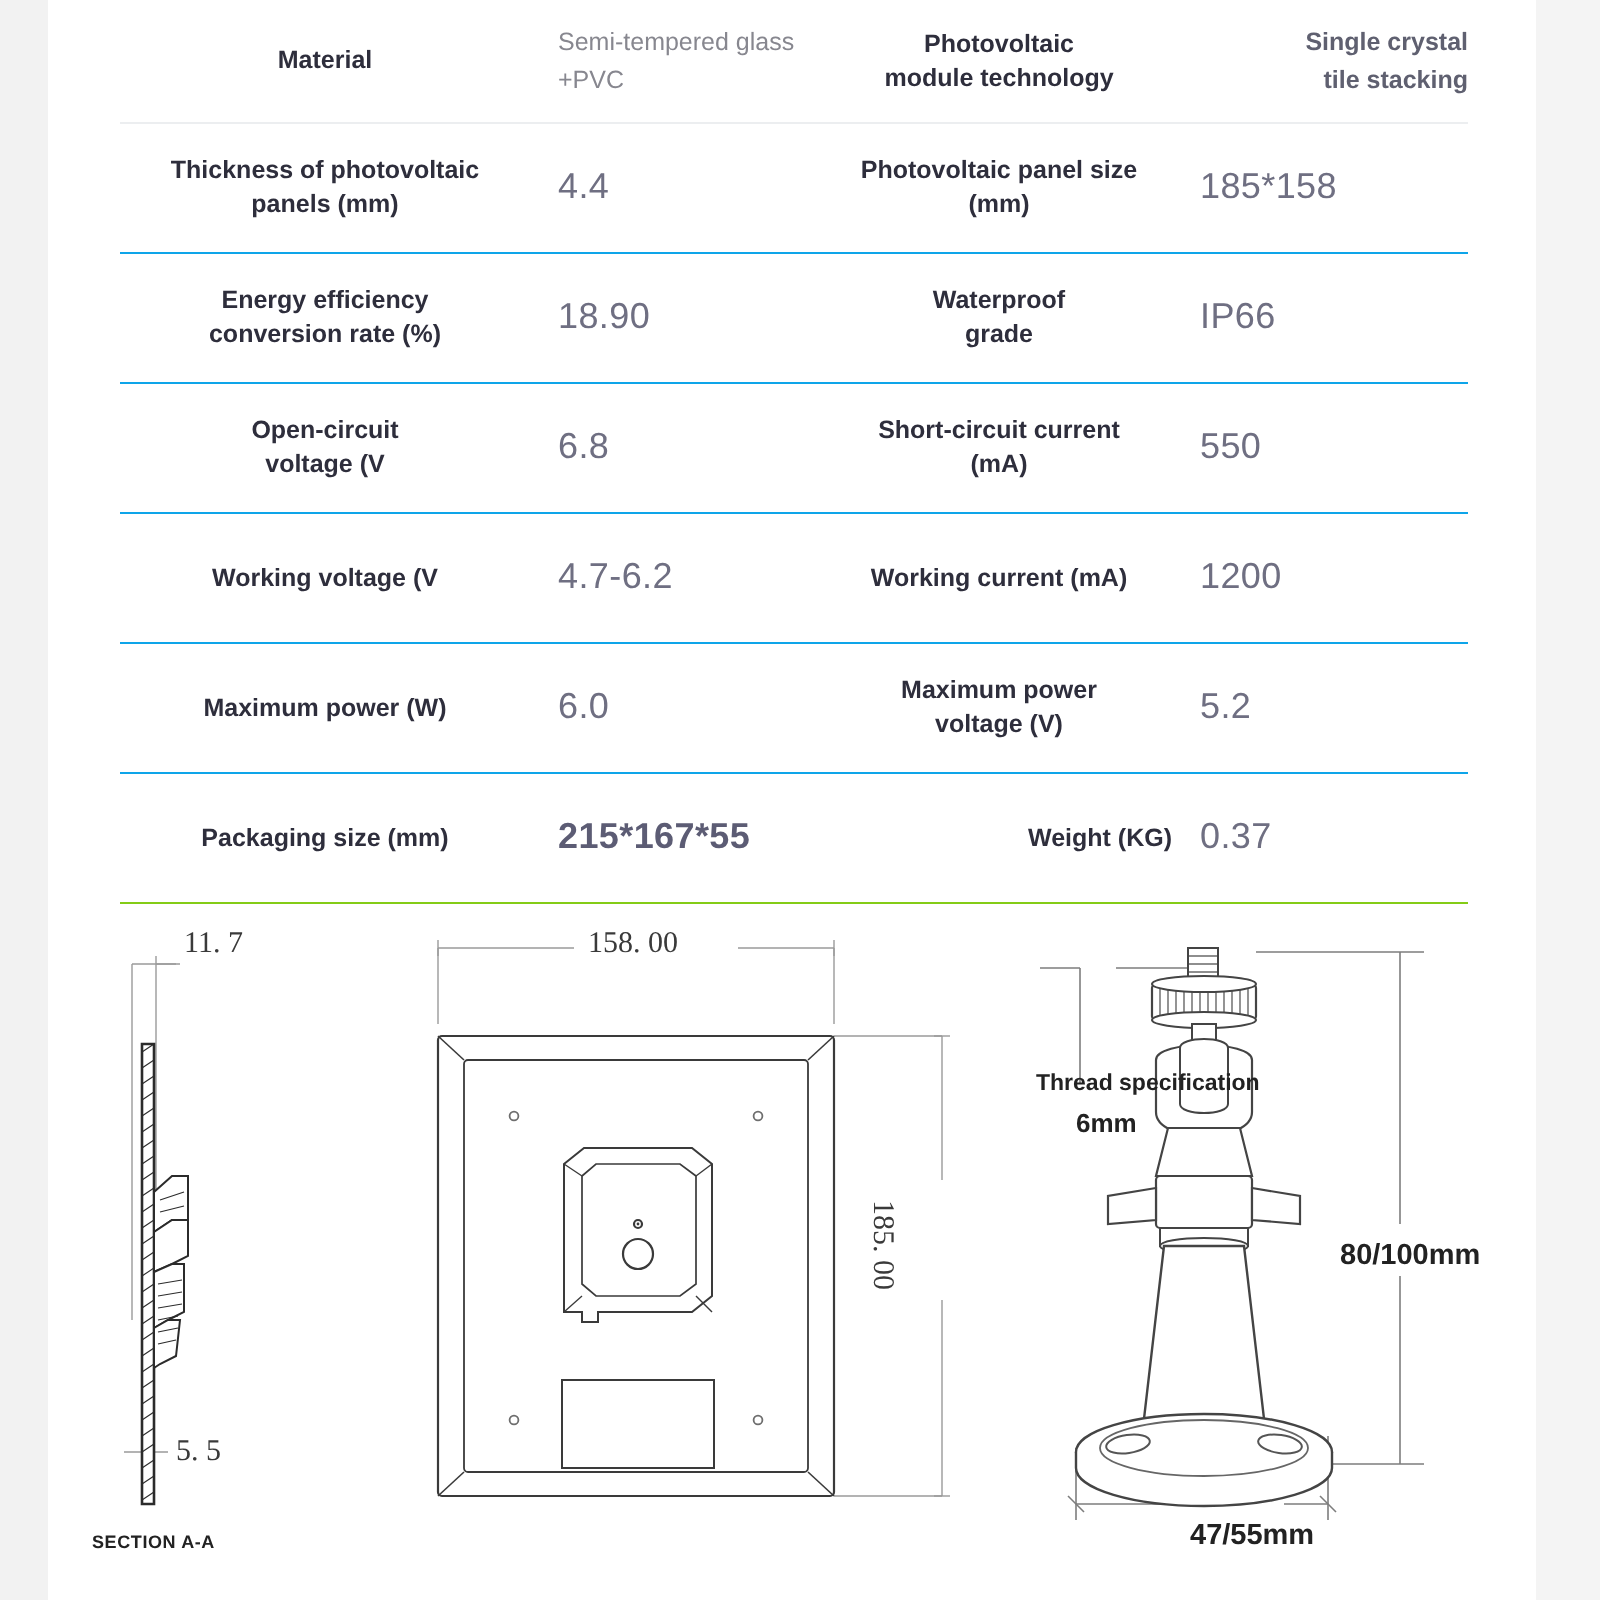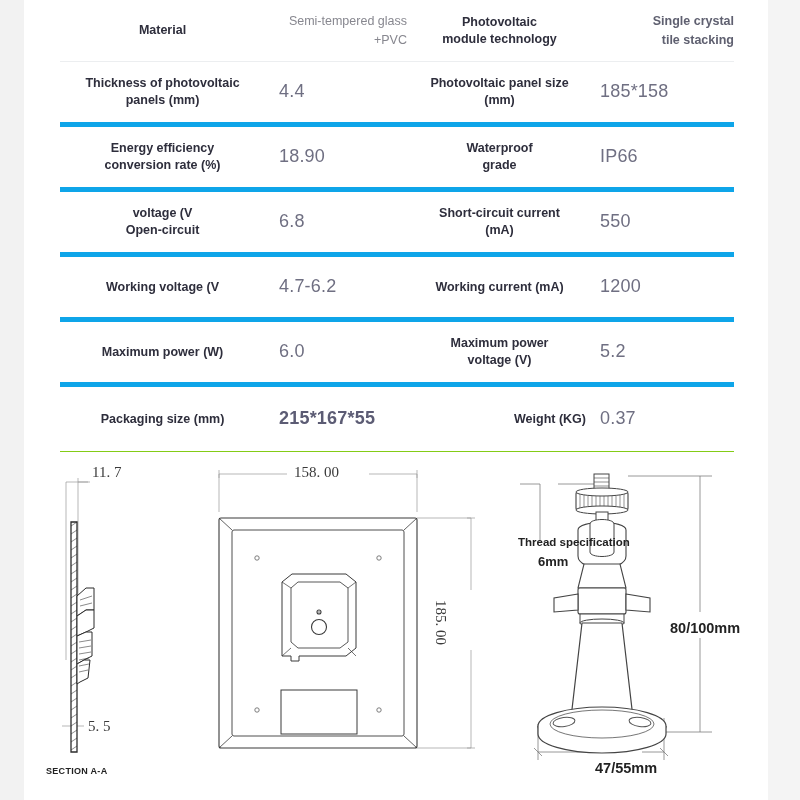--- a/index.html
+++ b/index.html
@@ -48,21 +48,21 @@
   .spec-table {
     position: absolute;
     left: 36px;
     top: 0px;
     width: 674px;
   }
   .spec-row {
     display: flex;
     align-items: center;
     height: 65px;
-    border-bottom: 5px solid #0ea5e9;
+    border-bottom: 1px solid #0ea5e9;
     box-sizing: border-box;
   }
   .spec-row.first {
     height: 62px;
     border-bottom: 1px solid #eceef0;
   }
   .spec-row.last {
     border-bottom: 1px solid #84cc16;
   }
   .cell {
@@ -86,21 +86,21 @@
   .col2 { width: 142px; padding-left: 14px; }
   .col3 { width: 185px; padding: 0 6px; }
   .col4 { width: 142px; padding-left: 8px; }
 
   
   .first .c-value.small {
     font-size: 12.5px;
     color: #87878f;
     font-weight: normal;
     line-height: 1.45;
-    text-align: right;
+    text-align: left;
     letter-spacing: 0;
   }
   .first .c-value.small.centered {
     text-align: right;
     color: #5f6070;
     font-weight: bold;
     font-size: 12.5px;
   }
   .v-strong {
     color: #5c5c74;
@@ -180,22 +180,22 @@
         <div class="cell col2 c-value">18.90</div>
         <div class="cell col3 c-label">
           <div>Waterproof</div>
           <div>grade</div>
         </div>
         <div class="cell col4 c-value">IP66</div>
       </div>
 
       <div class="spec-row">
         <div class="cell col1 c-label">
+          <div>Open-circuit</div>
           <div>voltage (V</div>
-          <div>Open-circuit</div>
         </div>
         <div class="cell col2 c-value">6.8</div>
         <div class="cell col3 c-label">
           <div>Short-circuit current</div>
           <div>(mA)</div>
         </div>
         <div class="cell col4 c-value">550</div>
       </div>
 
       <div class="spec-row">

